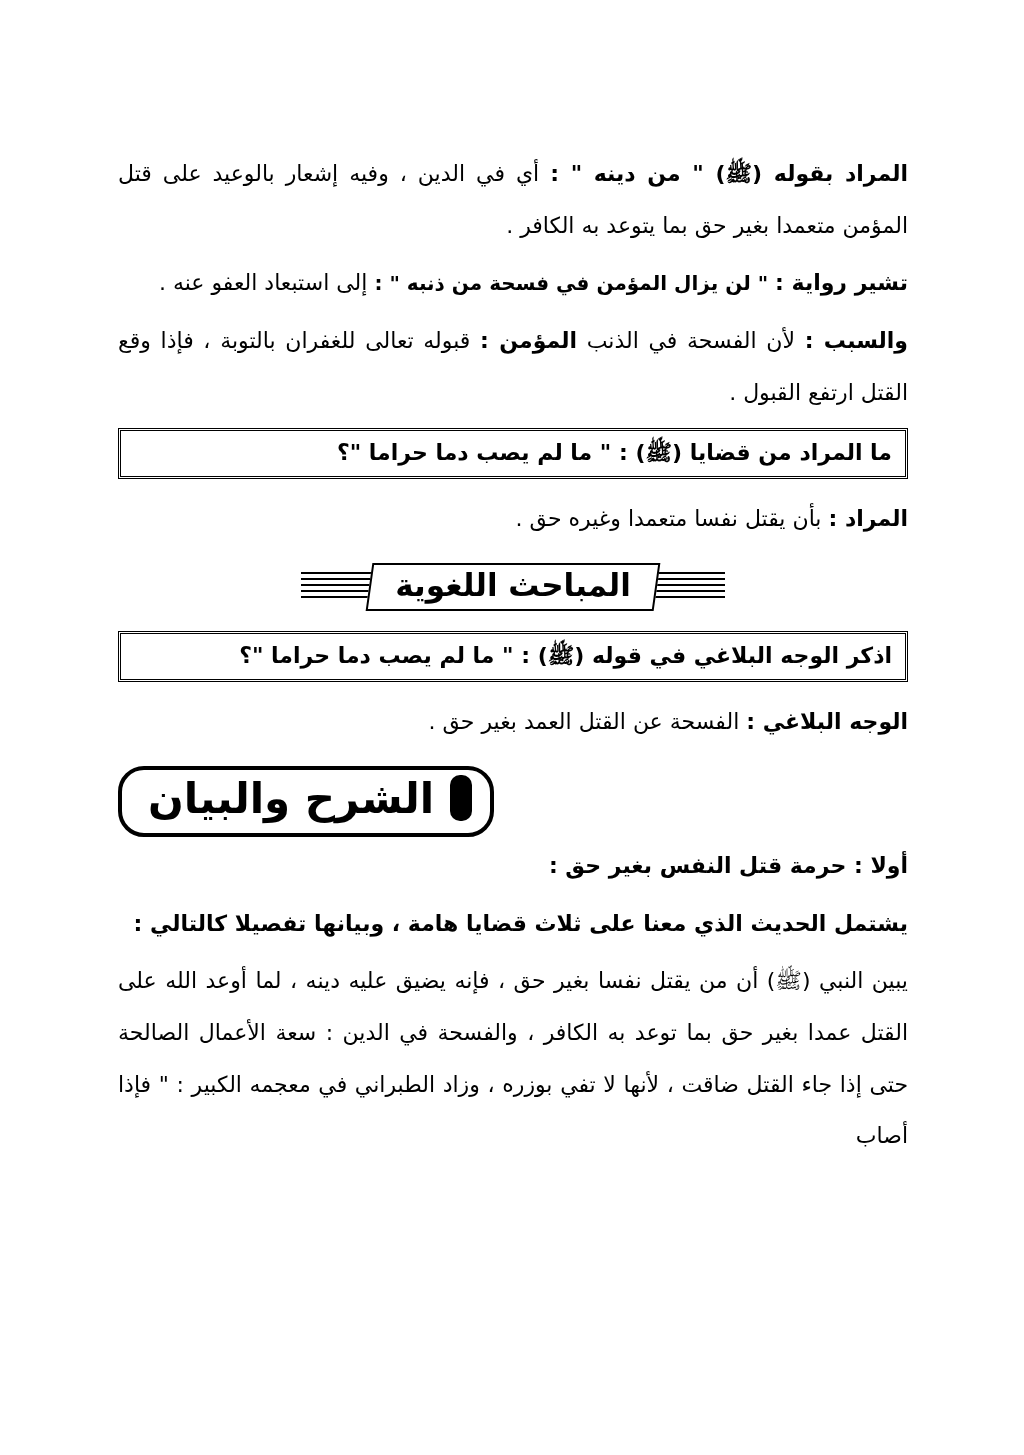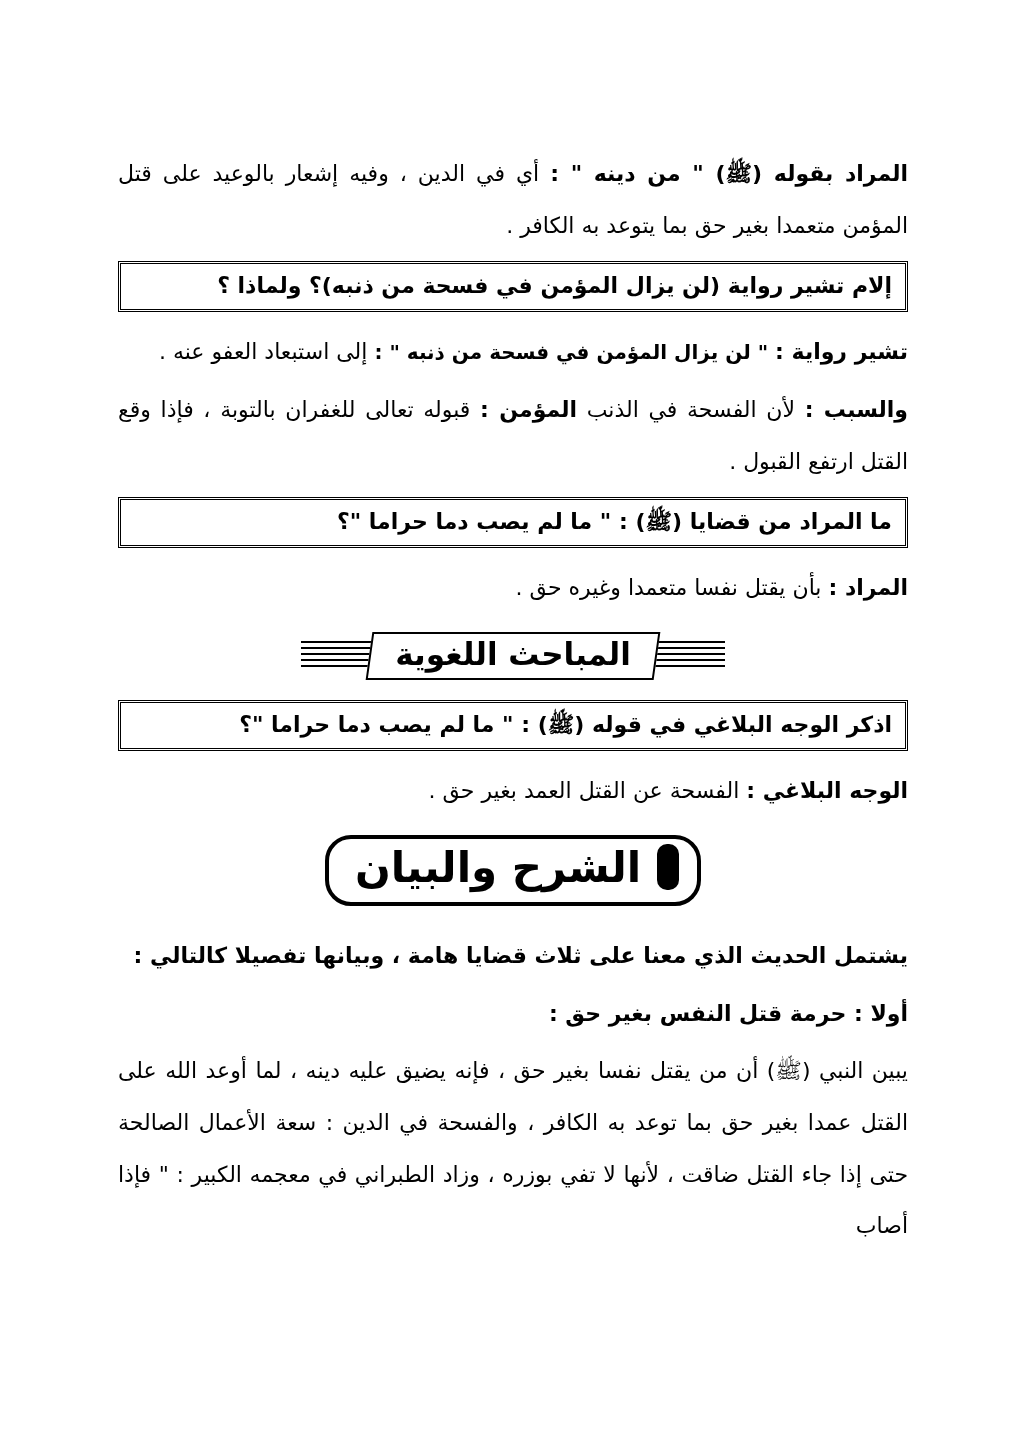--- a/index.html
+++ b/index.html
@@ -54,22 +54,22 @@
     font-size:31px;
     font-weight:700;
     transform:skewX(-8deg);
     margin:0 -4px;
     position:relative;
     z-index:1;
   }
   .deco1-box > span { display:inline-block; transform:skewX(8deg); }
   .deco2 {
     display:flex;
-    justify-content:center;
-    margin:18px 0 24px;
+    justify-content:flex-end;
+    margin:18px 0 3px;
   }
   .deco2-box {
     display:inline-flex;
     align-items:center;
     gap:16px;
     border:4px solid #000;
     border-radius:26px;
     padding:4px 18px 10px 26px;
     font-size:42px;
     font-weight:700;
@@ -86,23 +86,20 @@
 </head>
 <body>
 
 <div class="page" lang="ar">
 
   <p class="para">
     <b>المراد بقوله (ﷺ) " من دينه " :</b>
     <span>أي في الدين ، وفيه إشعار بالوعيد على قتل المؤمن متعمدا بغير حق بما يتوعد به الكافر .</span>
   </p>
 
-  <div class="qbox">
-    <span>إلام تشير رواية (لن يزال المؤمن في فسحة من ذنبه)؟ ولماذا ؟</span>
-  </div>
 
   <p class="para single">
     <b>تشير رواية :</b>
     <span class="qsmall">" لن يزال المؤمن في فسحة من ذنبه " :</span>
     <span>إلى استبعاد العفو عنه .</span>
   </p>
 
   <p class="para">
     <b>والسبب :</b>
     <span>لأن الفسحة في الذنب</span>
@@ -137,25 +134,25 @@
   </p>
 
   <div class="deco2">
     <span class="deco2-box">
       <span class="deco2-cap"></span>
       <span>الشرح والبيان</span>
     </span>
   </div>
 
   <p class="para single">
-    <b>يشتمل الحديث الذي معنا على ثلاث قضايا هامة ، وبيانها تفصيلا كالتالي :</b>
+    <b>أولا : حرمة قتل النفس بغير حق :</b>
   </p>
 
   <p class="para single">
-    <b>أولا : حرمة قتل النفس بغير حق :</b>
+    <b>يشتمل الحديث الذي معنا على ثلاث قضايا هامة ، وبيانها تفصيلا كالتالي :</b>
   </p>
 
 
   <p class="para">
     <span>يبين النبي (ﷺ) أن من يقتل نفسا بغير حق ، فإنه يضيق عليه دينه ، لما أوعد الله على القتل عمدا بغير حق بما توعد به الكافر ، والفسحة في الدين : سعة الأعمال الصالحة حتى إذا جاء القتل ضاقت ، لأنها لا تفي بوزره ، وزاد الطبراني في معجمه الكبير : " فإذا أصاب</span>
   </p>
 
 </div>
 
 </body></html>

